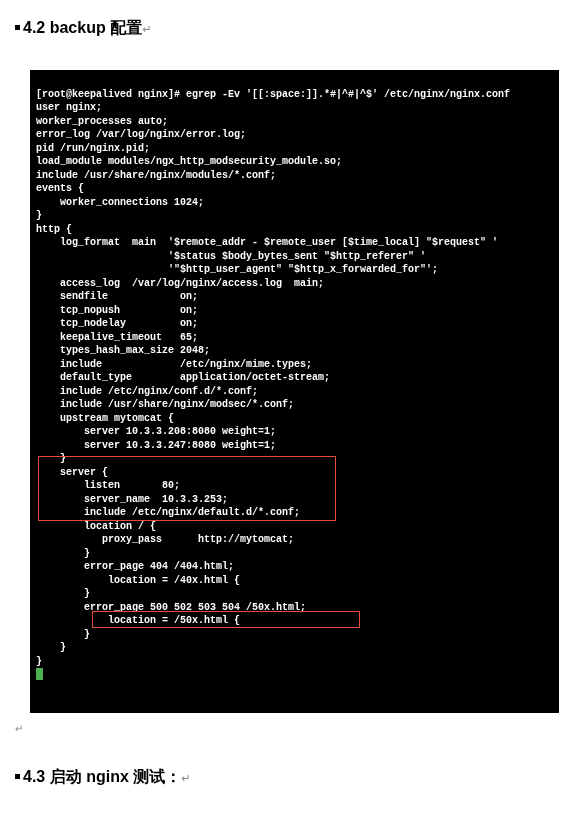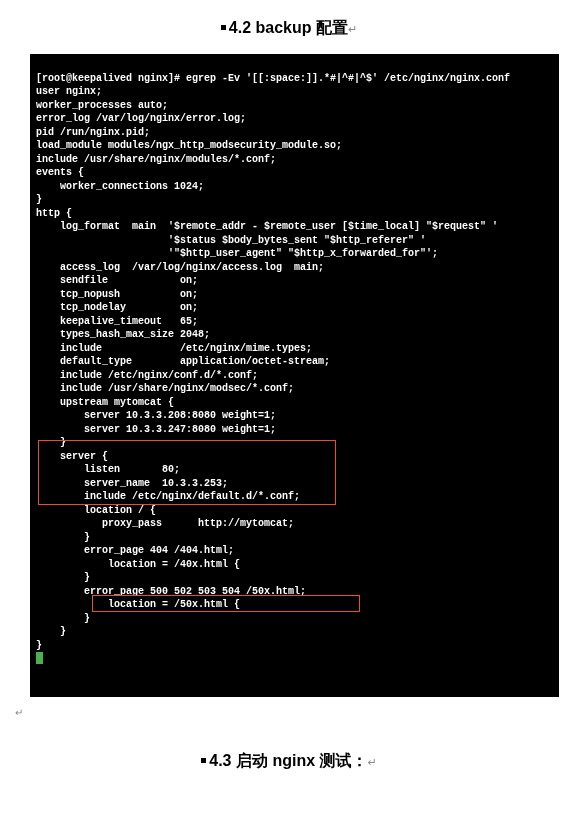--- a/index.html
+++ b/index.html
@@ -10,22 +10,21 @@
     body {
       background: #ffffff;
       font-family: Arial, sans-serif;
       width: 578px;
       padding: 10px 0;
     }
     .heading {
       font-size: 16px;
       font-weight: bold;
       color: #000;
-      padding: 8px 15px 15px 15px;
-      text-align: center;
+      padding: 8px 15px 31px 15px;
     }
     .heading .bullet {
       display: inline-block;
       width: 5px;
       height: 5px;
       background: #000;
       vertical-align: middle;
       margin-right: 3px;
       margin-bottom: 2px;
     }

